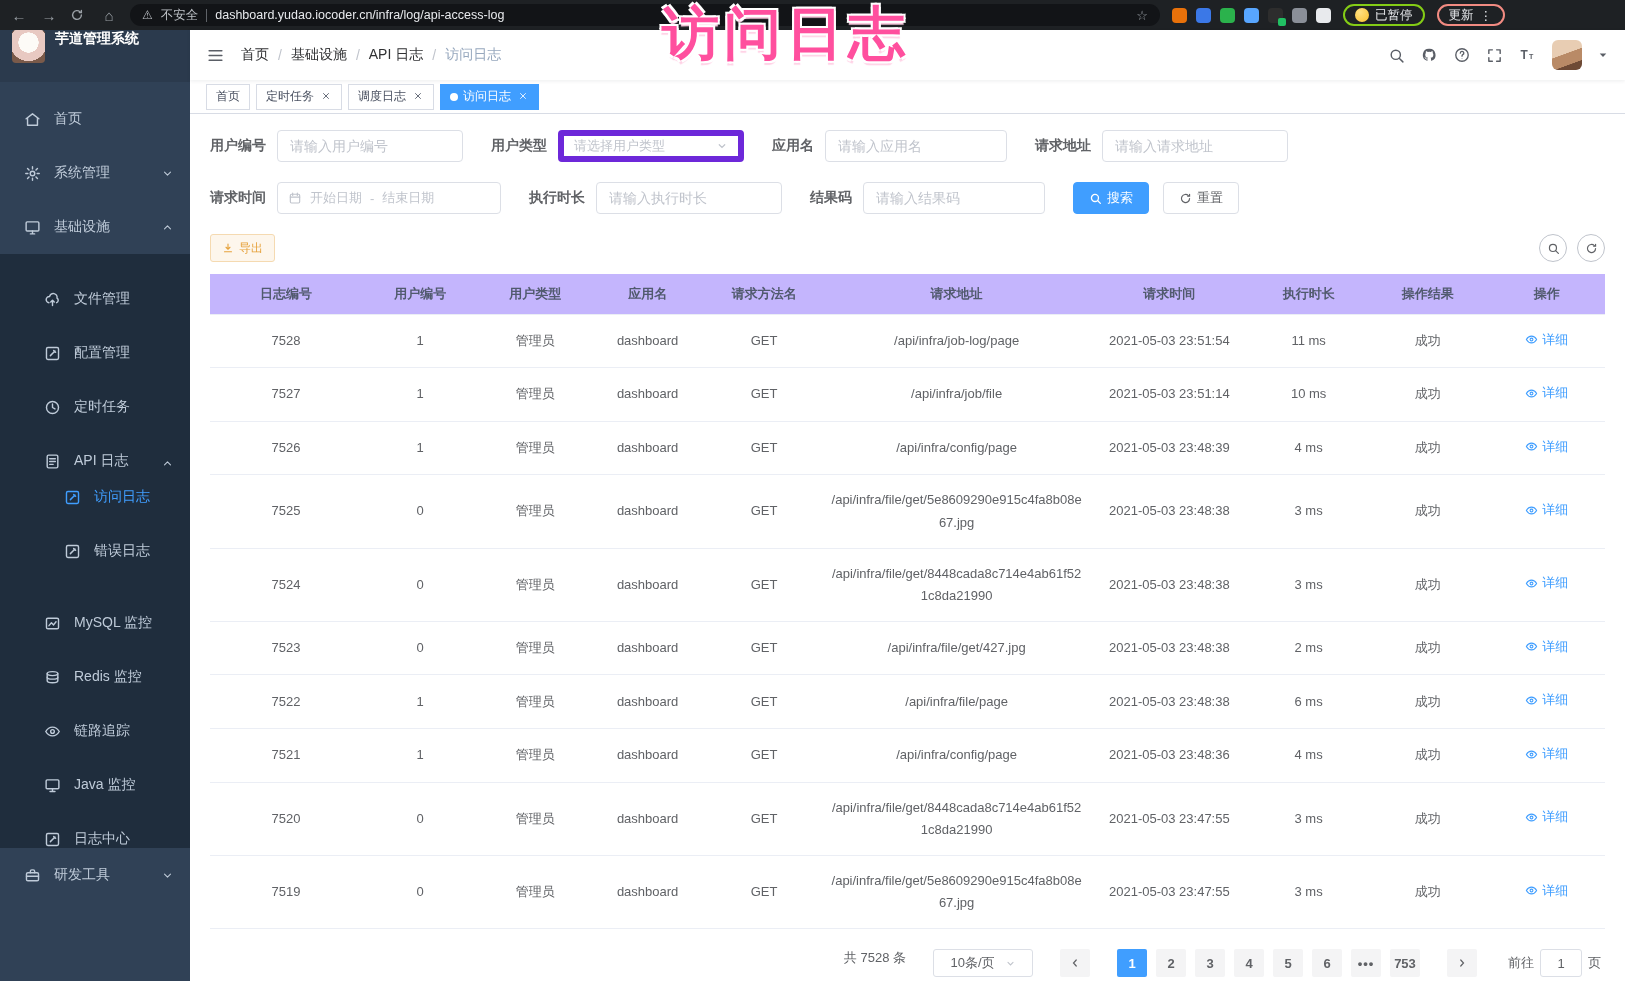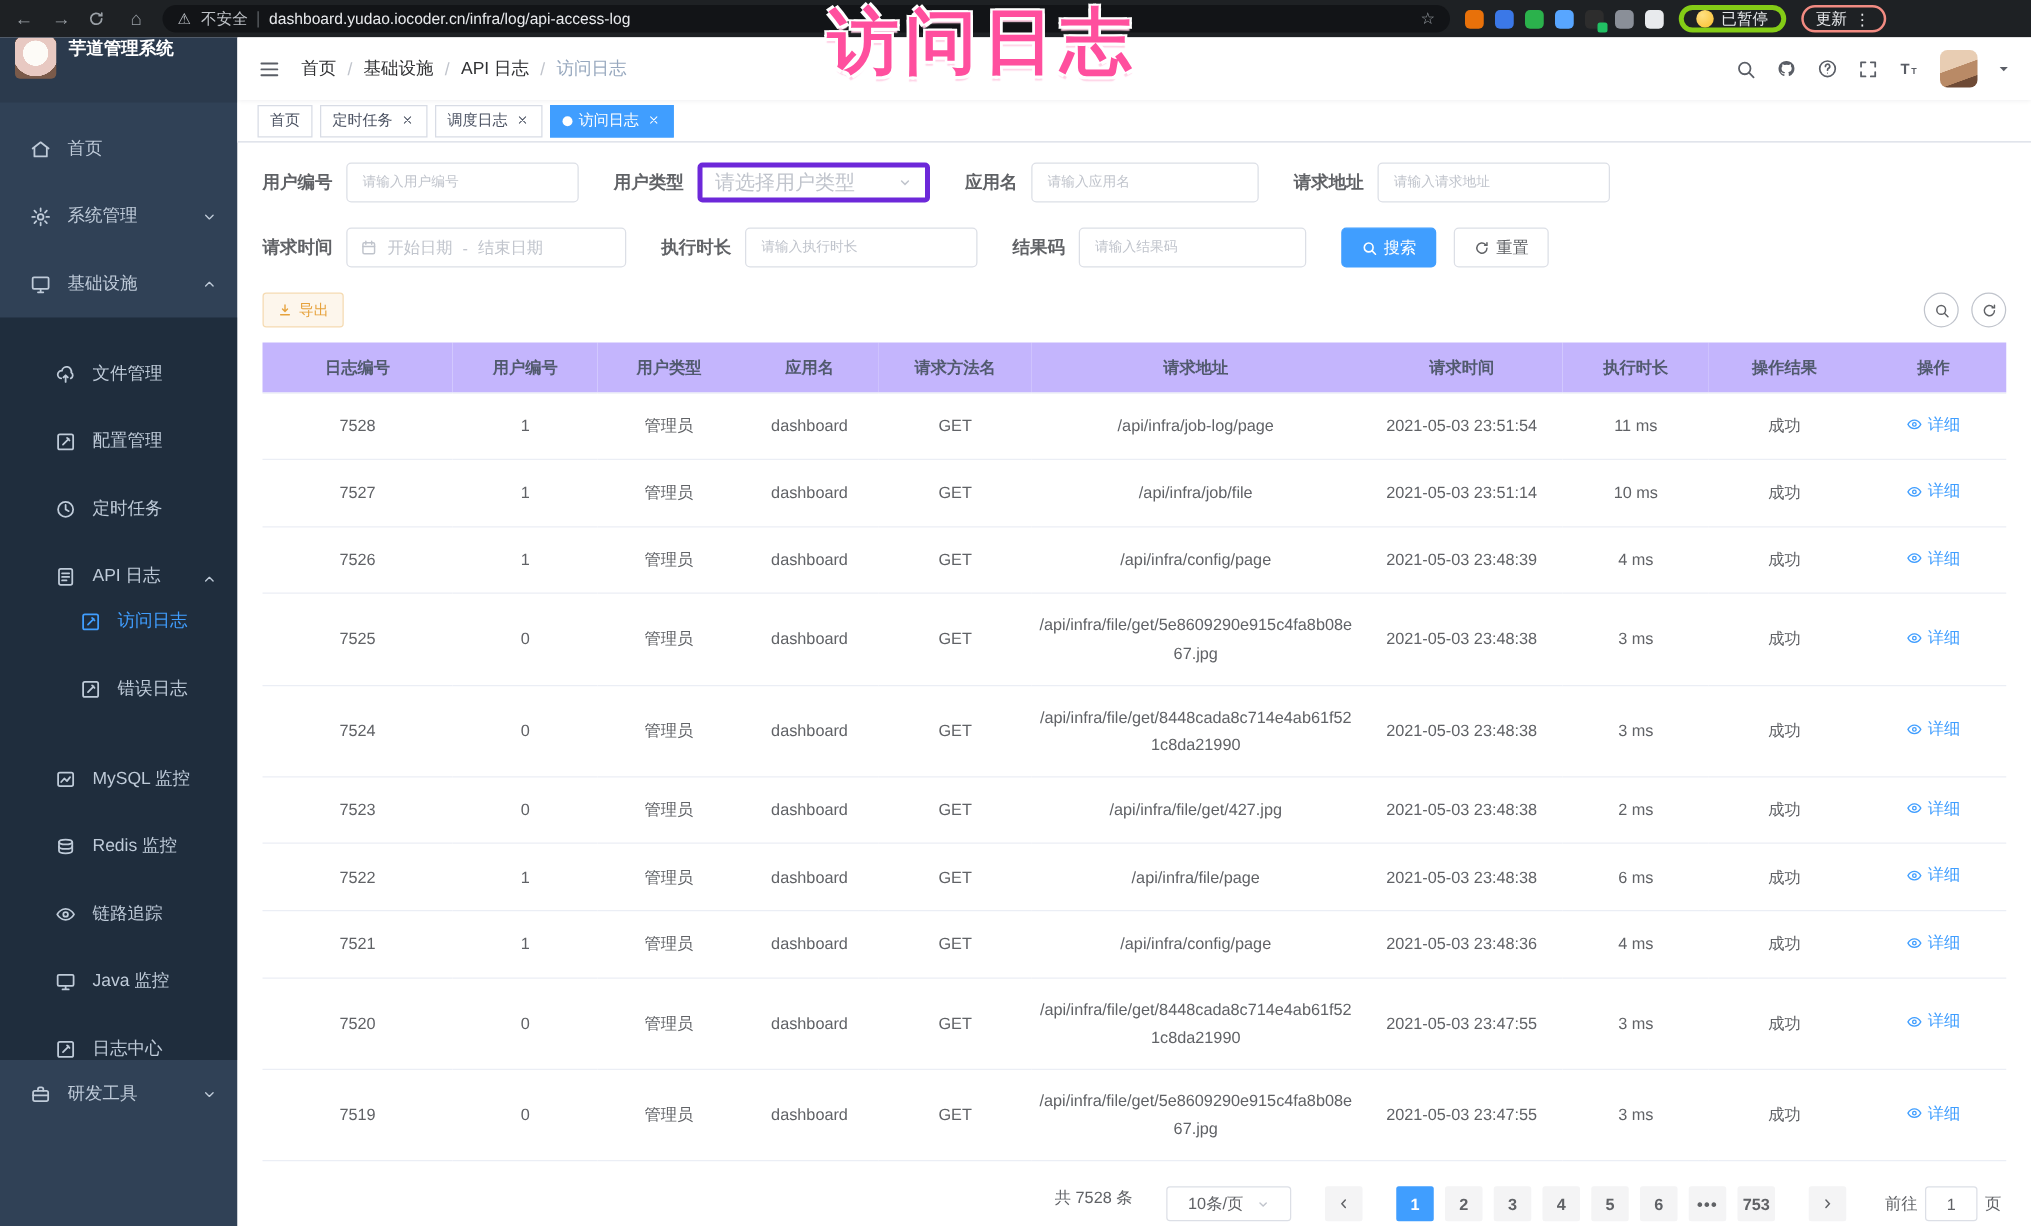--- a/index.html
+++ b/index.html
@@ -11,21 +11,21 @@
   .navbtn { font-size:15px; width:18px; text-align:center; color:#9aa0a6; cursor:pointer; }
   .omnibox { width:1030px; height:22px; background:#121417; border-radius:12px; display:flex; align-items:center; padding:0 12px; gap:8px; font-size:12.5px; color:#bdc1c6; }
   .omnibox .warn { font-size:12px; }
   .omnibox .sep-v { width:1px; height:13px; background:#5f6368; }
   .omnibox .url { color:#e8eaed; white-space:nowrap; overflow:hidden; }
   .omnibox .star { margin-left:auto; font-size:13px; color:#9aa0a6; cursor:pointer; }
   .ext-row { display:flex; gap:9px; align-items:center; }
   .ext-dot { width:15px; height:15px; border-radius:4px; position:relative; cursor:pointer; }
   .ext-dot .badge { position:absolute; right:-3px; bottom:-3px; width:8px; height:8px; border-radius:2px; }
   .pill { height:22px; border-radius:12px; display:flex; align-items:center; gap:6px; padding:0 10px; font-size:12.5px; color:#e8eaed; cursor:pointer; white-space:nowrap; }
-  .pill.paused { border:4px solid #84cc16; }
+  .pill.paused { border:2px solid #84cc16; }
   .pill.update { border:2px solid #f28b82; }
   .emoji-face { width:14px; height:14px; border-radius:50%; background:radial-gradient(circle at 35% 30%, #ffe082, #fbc02d); }
   .vdots { letter-spacing:1px; }
 
   
   .app { display:flex; height:951px; }
   .sidebar { width:190px; background:#304156; color:#bfcbd9; flex-shrink:0; overflow:hidden; }
   .logo { height:52px; display:flex; align-items:flex-start; gap:10px; padding:0 12px; background:#2b3a4d; }
   .logo-img { width:33px; height:33px; border-radius:4px; background:radial-gradient(circle at 50% 38%, #fdfbf7 0 38%, #e8c9c2 39% 70%, #7a5a4a 71%); flex-shrink:0; }
   .logo-title { color:#fff; font-weight:700; font-size:14px; white-space:nowrap; }
@@ -55,24 +55,24 @@
   .tag.active { background:#409eff; border-color:#409eff; color:#fff; }
   .tag .dot { width:8px; height:8px; border-radius:50%; background:#fff; }
   .tag .tclose { width:11px; height:11px; margin-left:2px; }
 
   .content { padding:16px 20px 0; flex:1; position:relative; }
 
   
   .filter-row { display:flex; align-items:center; margin-bottom:20px; }
   .fgroup { display:flex; align-items:center; margin-right:28px; }
   .f-label { font-size:14px; color:#606266; font-weight:700; margin-right:11px; white-space:nowrap; }
-  .f-input { height:32px; border:1px solid #dcdfe6; border-radius:4px; padding:0 12px; font-size:11px; color:#606266; outline:none; background:#fff; }
+  .f-input { height:32px; border:1px solid #dcdfe6; border-radius:4px; padding:0 12px; font-size:14px; color:#606266; outline:none; background:#fff; }
   .f-input::placeholder { color:#c0c4cc; }
   .w186 { width:186px; } .w182 { width:182px; }
-  .select-box { width:186px; height:32px; border:4px solid #6d28d9; border-radius:4px; display:flex; align-items:center; padding:0 10px; color:#c0c4cc; font-size:16px; cursor:pointer; background:#fff; }
+  .select-box { width:186px; height:32px; border:6px solid #6d28d9; border-radius:4px; display:flex; align-items:center; padding:0 10px; color:#c0c4cc; font-size:13px; cursor:pointer; background:#fff; }
   .select-box .ph { flex:1; }
   .range-box { width:224px; height:32px; border:1px solid #dcdfe6; border-radius:4px; display:flex; align-items:center; gap:8px; padding:0 10px; color:#c0c4cc; font-size:13px; cursor:pointer; background:#fff; }
   .range-box .rsep { color:#c0c4cc; }
   .btn { height:32px; border-radius:4px; font-size:13px; display:inline-flex; align-items:center; gap:5px; padding:0 15px; cursor:pointer; border:1px solid #dcdfe6; background:#fff; color:#606266; }
   .btn.primary { background:#409eff; border-color:#409eff; color:#fff; margin-right:14px; }
   .btn.warn-plain { background:#fdf6ec; border-color:#f5dab1; color:#e6a23c; height:28px; font-size:12px; padding:0 11px; border-radius:3px; }
 
   
   .toolbar { display:flex; align-items:center; margin:13px 0 12px; }
   .toolbar-right { margin-left:auto; display:flex; gap:10px; }

